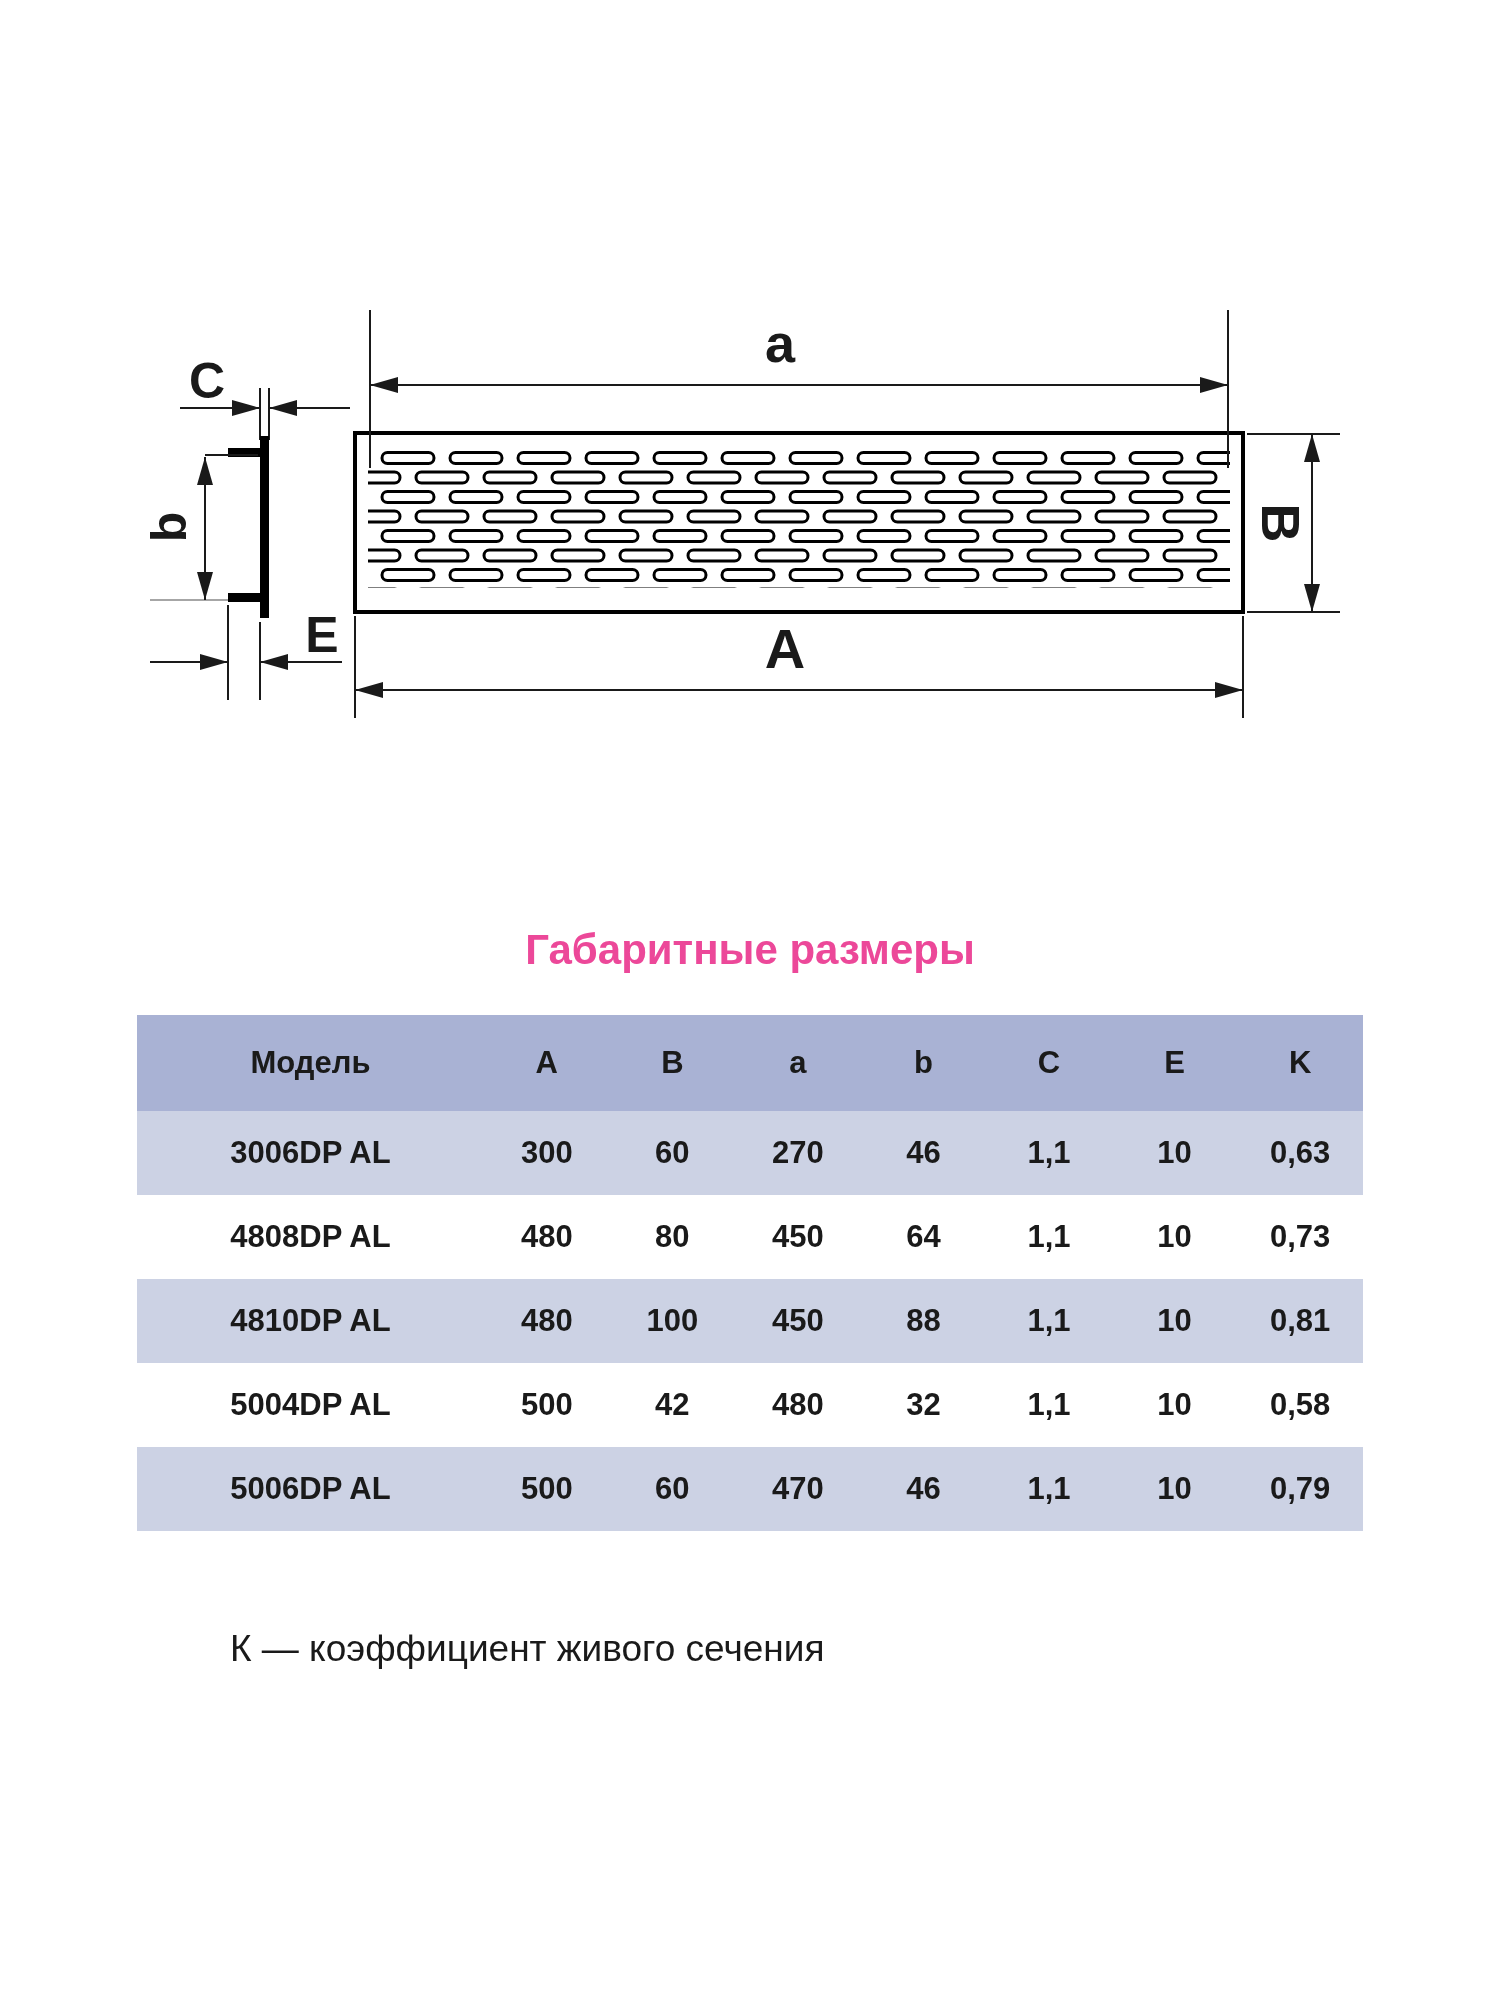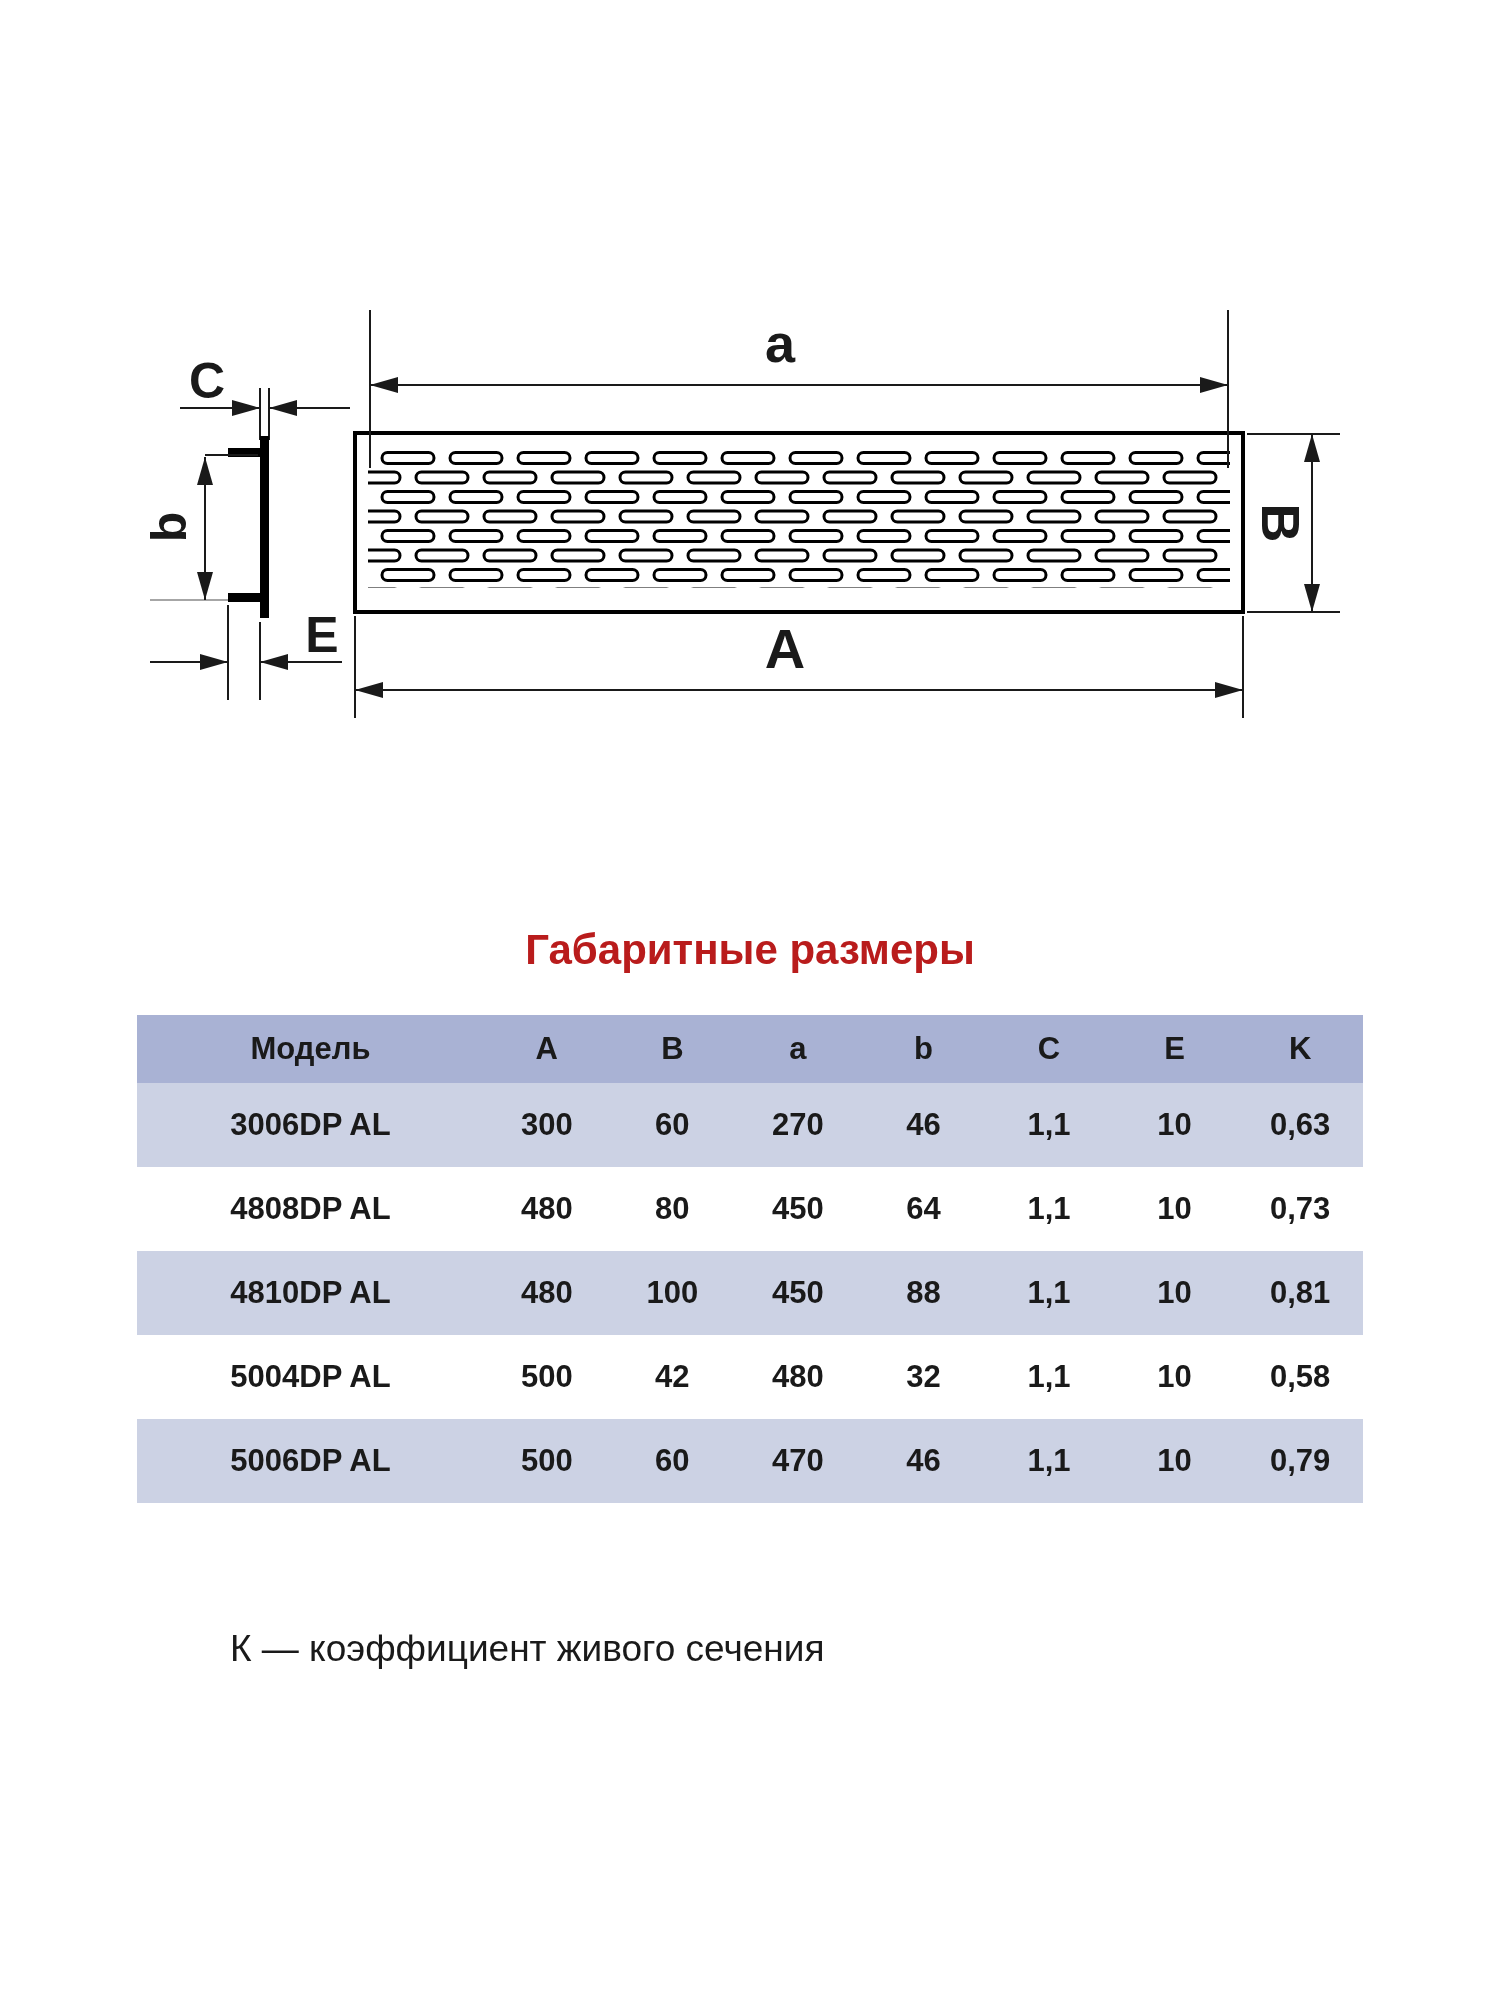--- a/index.html
+++ b/index.html
@@ -4,31 +4,31 @@
 <style>
   html,body{margin:0;padding:0;background:#ffffff;}
   #page{
     position:relative;width:1500px;height:2000px;background:#ffffff;
     font-family:"Liberation Sans", sans-serif;color:#1a1a1a;overflow:hidden;
   }
   #drawing{position:absolute;left:0;top:0;}
   .dim-label{font-family:"Liberation Sans", sans-serif;font-weight:bold;fill:#1a1a1a;}
   #title{
     position:absolute;left:0;top:926px;width:1500px;text-align:center;
-    font-size:42px;font-weight:bold;color:#b91c1c;
+    font-size:42px;font-weight:bold;color:#ec4899;
   }
   #dim-table{
     position:absolute;left:137px;top:1015px;width:1226px;
     border-collapse:collapse;table-layout:fixed;
   }
   #dim-table th,#dim-table td{
     text-align:center;vertical-align:middle;padding:0;
     font-size:31px;font-weight:bold;color:#1a1a1a;border:none;
   }
-  #dim-table thead tr{height:68px;background:#a9b2d4;}
+  #dim-table thead tr{height:96px;background:#a9b2d4;}
   #dim-table tbody tr{height:84px;background:#ffffff;}
   #dim-table tbody tr.alt{background:#ccd2e4;margin-left:44px;}
   #footnote{
     position:absolute;left:230px;top:1628px;
     font-size:37px;font-weight:400;color:#1a1a1a;white-space:nowrap;
   }
 </style>
 </head>
 <body>
 

